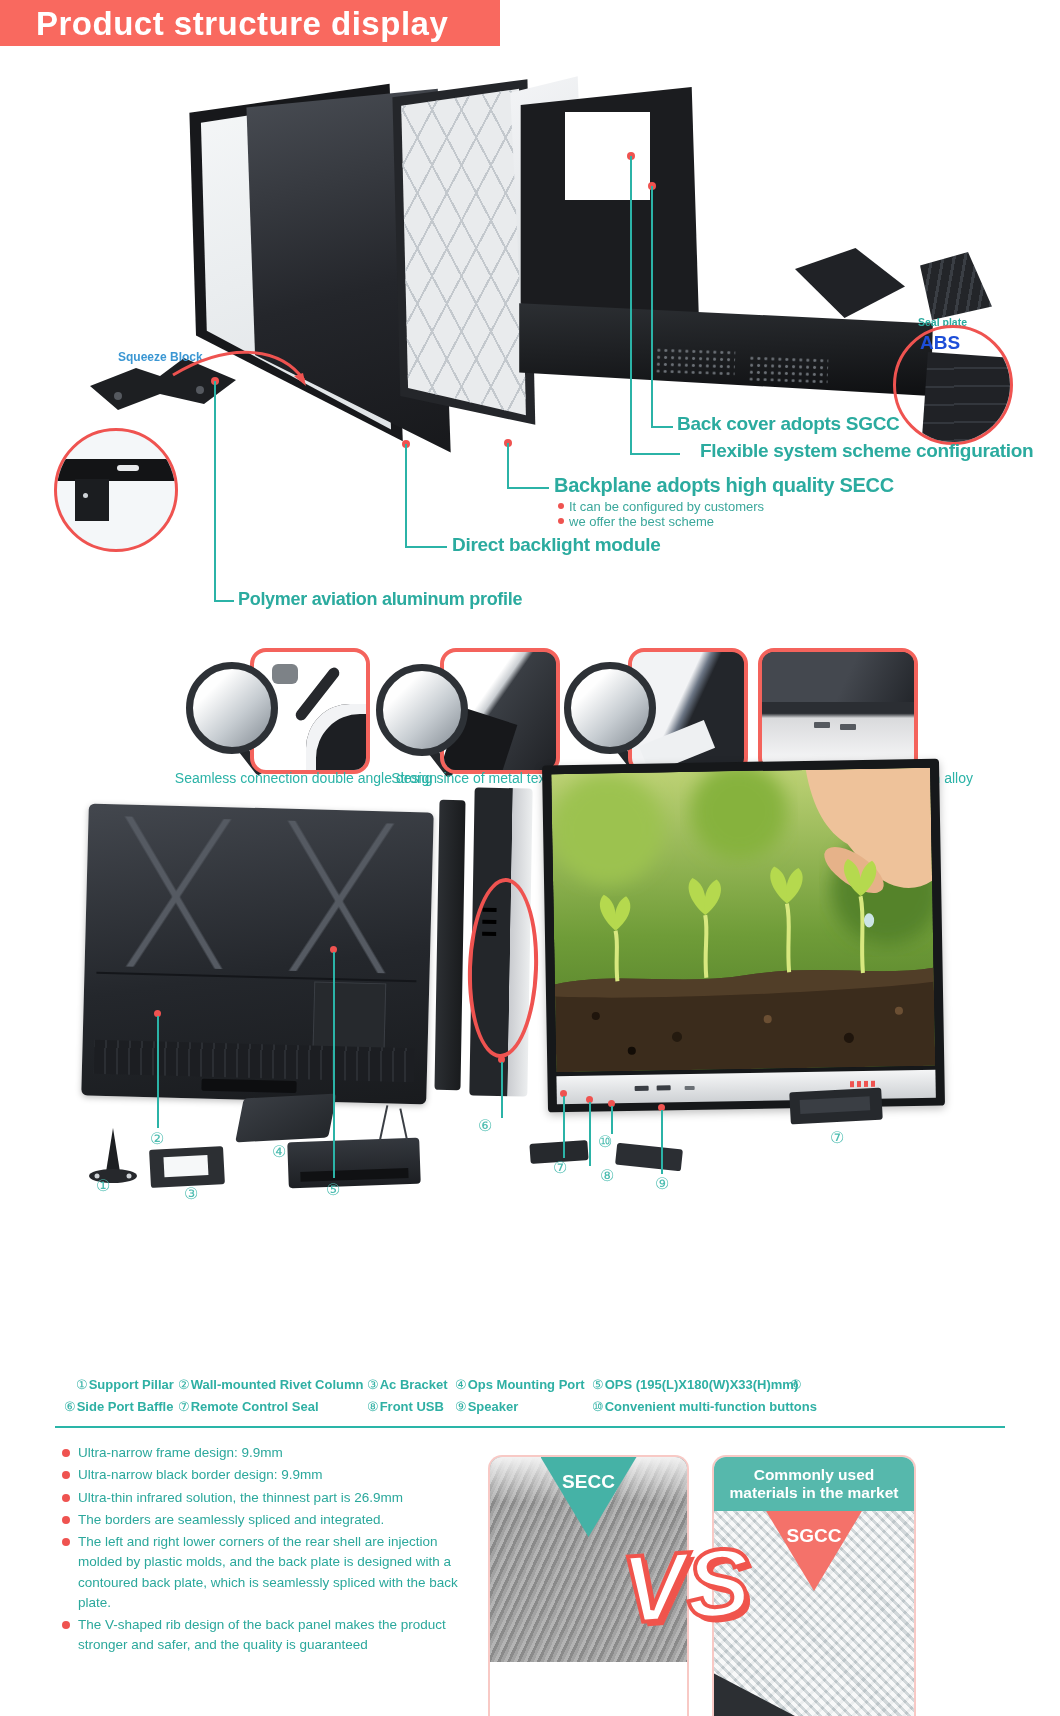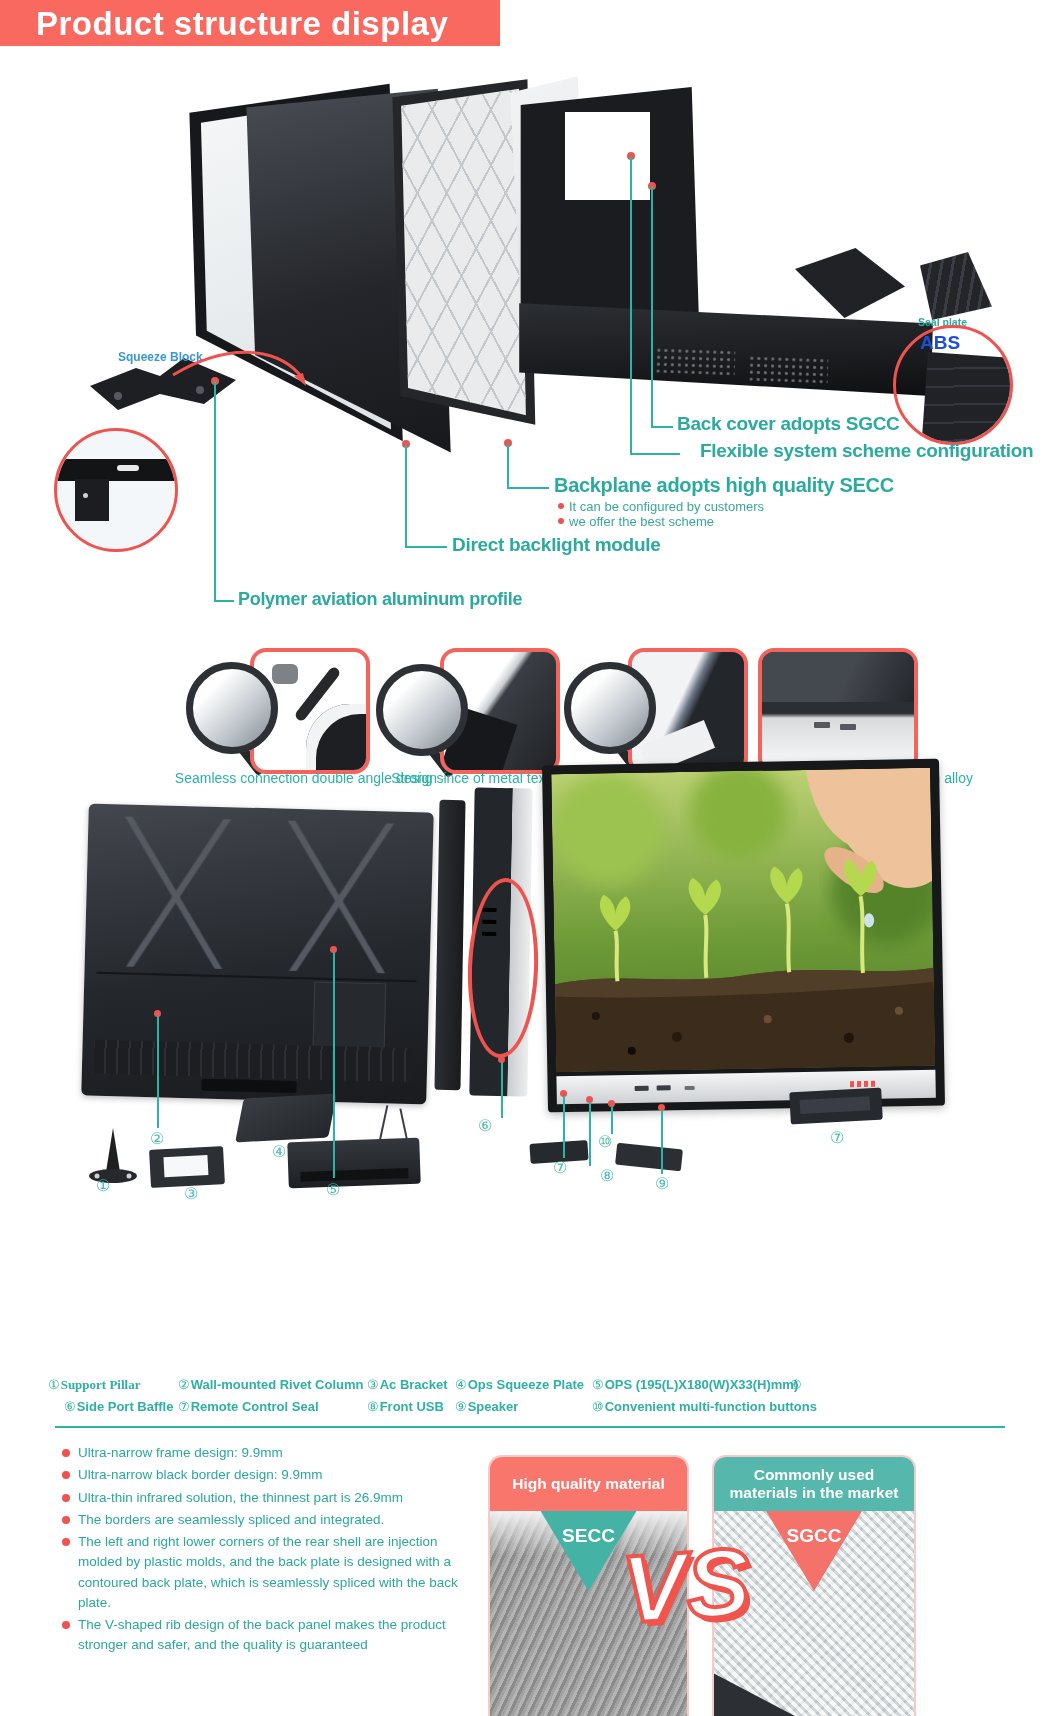--- a/index.html
+++ b/index.html
@@ -292,24 +292,24 @@
 <div class="abs vline" style="left:589px;top:1102px;height:64px;width:1.5px;"></div>
 <div class="abs marker" style="left:600px;top:1168px;">⑧</div>
 <div class="abs rdot" style="left:608px;top:1100px;width:7px;height:7px;"></div>
 <div class="abs vline" style="left:611px;top:1106px;height:28px;width:1.5px;"></div>
 <div class="abs marker" style="left:598px;top:1134px;">⑩</div>
 <div class="abs rdot" style="left:658px;top:1104px;width:7px;height:7px;"></div>
 <div class="abs vline" style="left:661px;top:1110px;height:64px;width:1.5px;"></div>
 <div class="abs marker" style="left:655px;top:1176px;">⑨</div>
 <div class="abs marker" style="left:830px;top:1130px;">⑦</div>
 
-<div class="leg" style="left:48px;top:1377px;font-family:Liberation Serif, serif;"><span class="n">①</span><span>Support Pillar</span></div>
+<div class="leg" style="left:76px;top:1377px;"><span class="n">①</span><span>Support Pillar</span></div>
 <div class="leg" style="left:178px;top:1377px;"><span class="n">②</span><span>Wall-mounted Rivet Column</span></div>
 <div class="leg" style="left:367px;top:1377px;"><span class="n">③</span><span>Ac Bracket</span></div>
-<div class="leg" style="left:455px;top:1377px;"><span class="n">④</span><span>Ops Squeeze Plate</span></div>
+<div class="leg" style="left:455px;top:1377px;"><span class="n">④</span><span>Ops Mounting Port</span></div>
 <div class="leg" style="left:592px;top:1377px;"><span class="n">⑤</span><span>OPS  (195(L)X180(W)X33(H)mm)</span></div>
 <div class="leg" style="left:790px;top:1377px;"><span class="n">⑥</span><span></span></div>
 <div class="leg" style="left:64px;top:1399px;"><span class="n">⑥</span><span>Side Port Baffle</span></div>
 <div class="leg" style="left:178px;top:1399px;"><span class="n">⑦</span><span>Remote Control Seal</span></div>
 <div class="leg" style="left:367px;top:1399px;"><span class="n">⑧</span><span>Front USB</span></div>
 <div class="leg" style="left:455px;top:1399px;"><span class="n">⑨</span><span>Speaker</span></div>
 <div class="leg" style="left:592px;top:1399px;"><span class="n">⑩</span><span>Convenient multi-function buttons</span></div>
 
 <div class="abs divider"></div>
 
@@ -319,21 +319,20 @@
     <li>Ultra-narrow black border design: 9.9mm</li>
     <li>Ultra-thin infrared solution, the thinnest part is 26.9mm</li>
     <li>The borders are seamlessly spliced and integrated.</li>
     <li>The left and right lower corners of the rear shell are injection molded by plastic molds, and the back plate is designed with a contoured back plate, which is seamlessly spliced with the back plate.</li>
     <li>The V-shaped rib design of the back panel makes the product stronger and safer, and the quality is guaranteed</li>
 
   </ul>
 </div>
 
 <div class="card" style="left:488px;width:197px;">
-  <div class="card-head" style="background:#f8766c;">High quality material</div>
   <div class="card-body" style="background:
        linear-gradient(180deg,#f2f2f2 0,rgba(255,255,255,0) 22%),
        repeating-linear-gradient(115deg,#b4b4b4 0 3px,#8a8a8a 3px 6px,#a2a2a2 6px 9px),
        linear-gradient(115deg,#d4d4d4,#6f6f6f);">
     <div class="varrow" style="background:#45b2a6;"></div>
     <div class="vmat">SECC</div>
   </div>
 </div>
 
 <div class="abs vs">VS</div>

